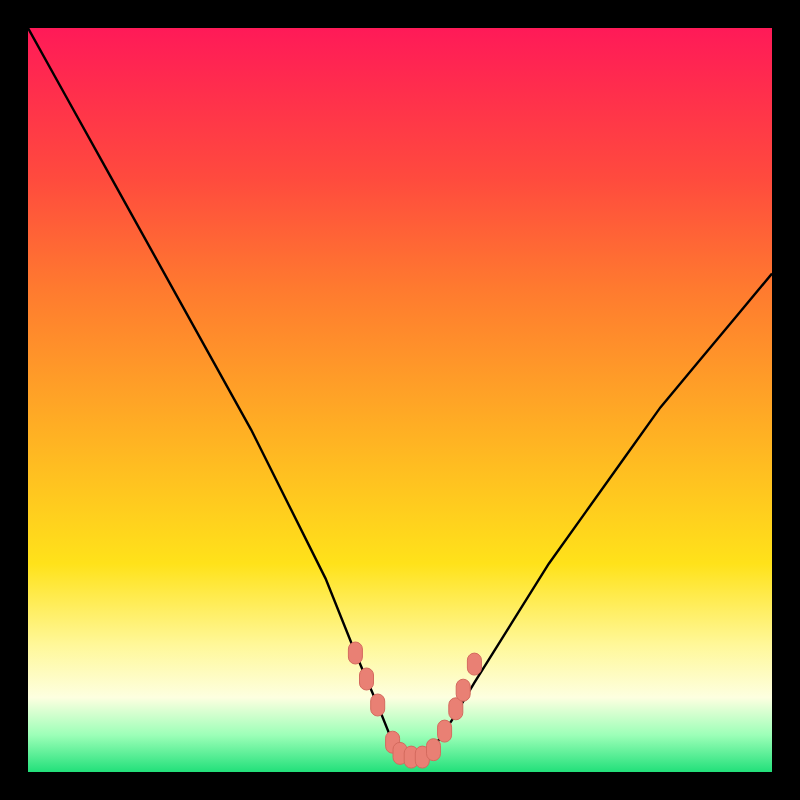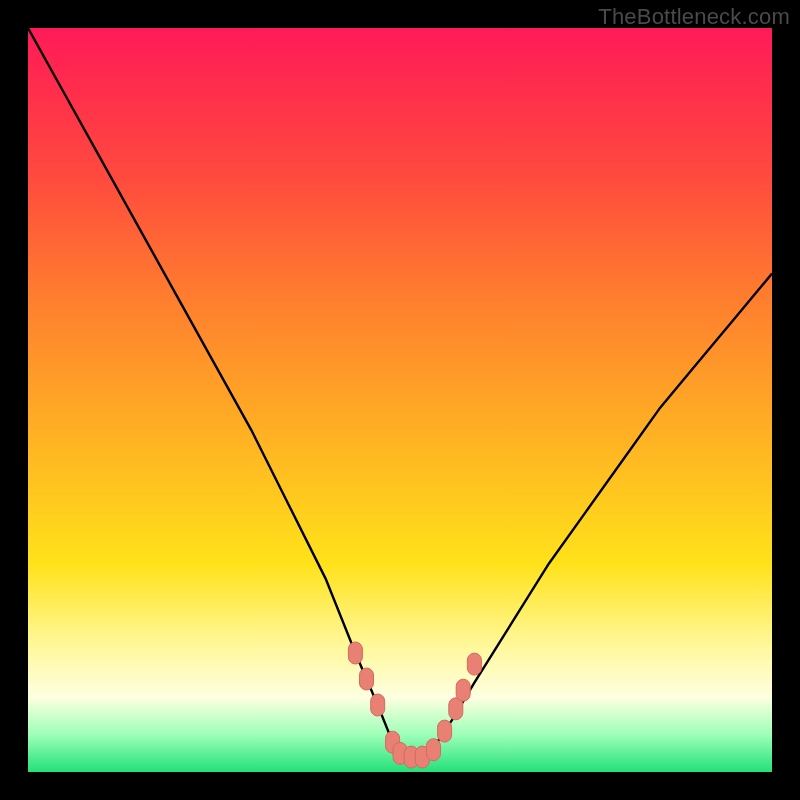--- a/index.html
+++ b/index.html
@@ -53,21 +53,20 @@
     left: 0;
     top: 0;
     width: 744px;
     height: 744px;
   }
 </style>
 </head>
 <body>
 
 <div class="frame">
-  <div class="watermark">TheBottleneck.com</div>
 
   <div class="plot">
     <svg class="overlay" viewBox="0 0 744 744" preserveAspectRatio="none">
       <path fill="none" stroke="#000000" stroke-width="2.4" id="curve-path" d="M0.0 0.0 L37.2 67.0 L74.4 133.9 L111.6 200.9 L148.8 267.8 L186.0 334.8 L223.2 401.8 L260.4 476.2 L297.6 550.6 L327.4 625.0 L349.7 677.0 L364.6 714.2 L379.4 729.1 L394.3 729.1 L409.2 714.2 L424.1 691.9 L446.4 654.7 L483.6 595.2 L520.8 535.7 L558.0 483.6 L595.2 431.5 L632.4 379.4 L669.6 334.8 L706.8 290.2 L744.0 245.5"></path>
       <g id="markers">
           <rect x="320.4" y="614.0" width="14" height="22" rx="7" ry="7" fill="#e98074" stroke="#d46a5e" stroke-width="1"></rect>
           <rect x="331.5" y="640.0" width="14" height="22" rx="7" ry="7" fill="#e98074" stroke="#d46a5e" stroke-width="1"></rect>
           <rect x="342.7" y="666.0" width="14" height="22" rx="7" ry="7" fill="#e98074" stroke="#d46a5e" stroke-width="1"></rect>
           <rect x="357.6" y="703.2" width="14" height="22" rx="7" ry="7" fill="#e98074" stroke="#d46a5e" stroke-width="1"></rect>
           <rect x="365.0" y="714.4" width="14" height="22" rx="7" ry="7" fill="#e98074" stroke="#d46a5e" stroke-width="1"></rect>

